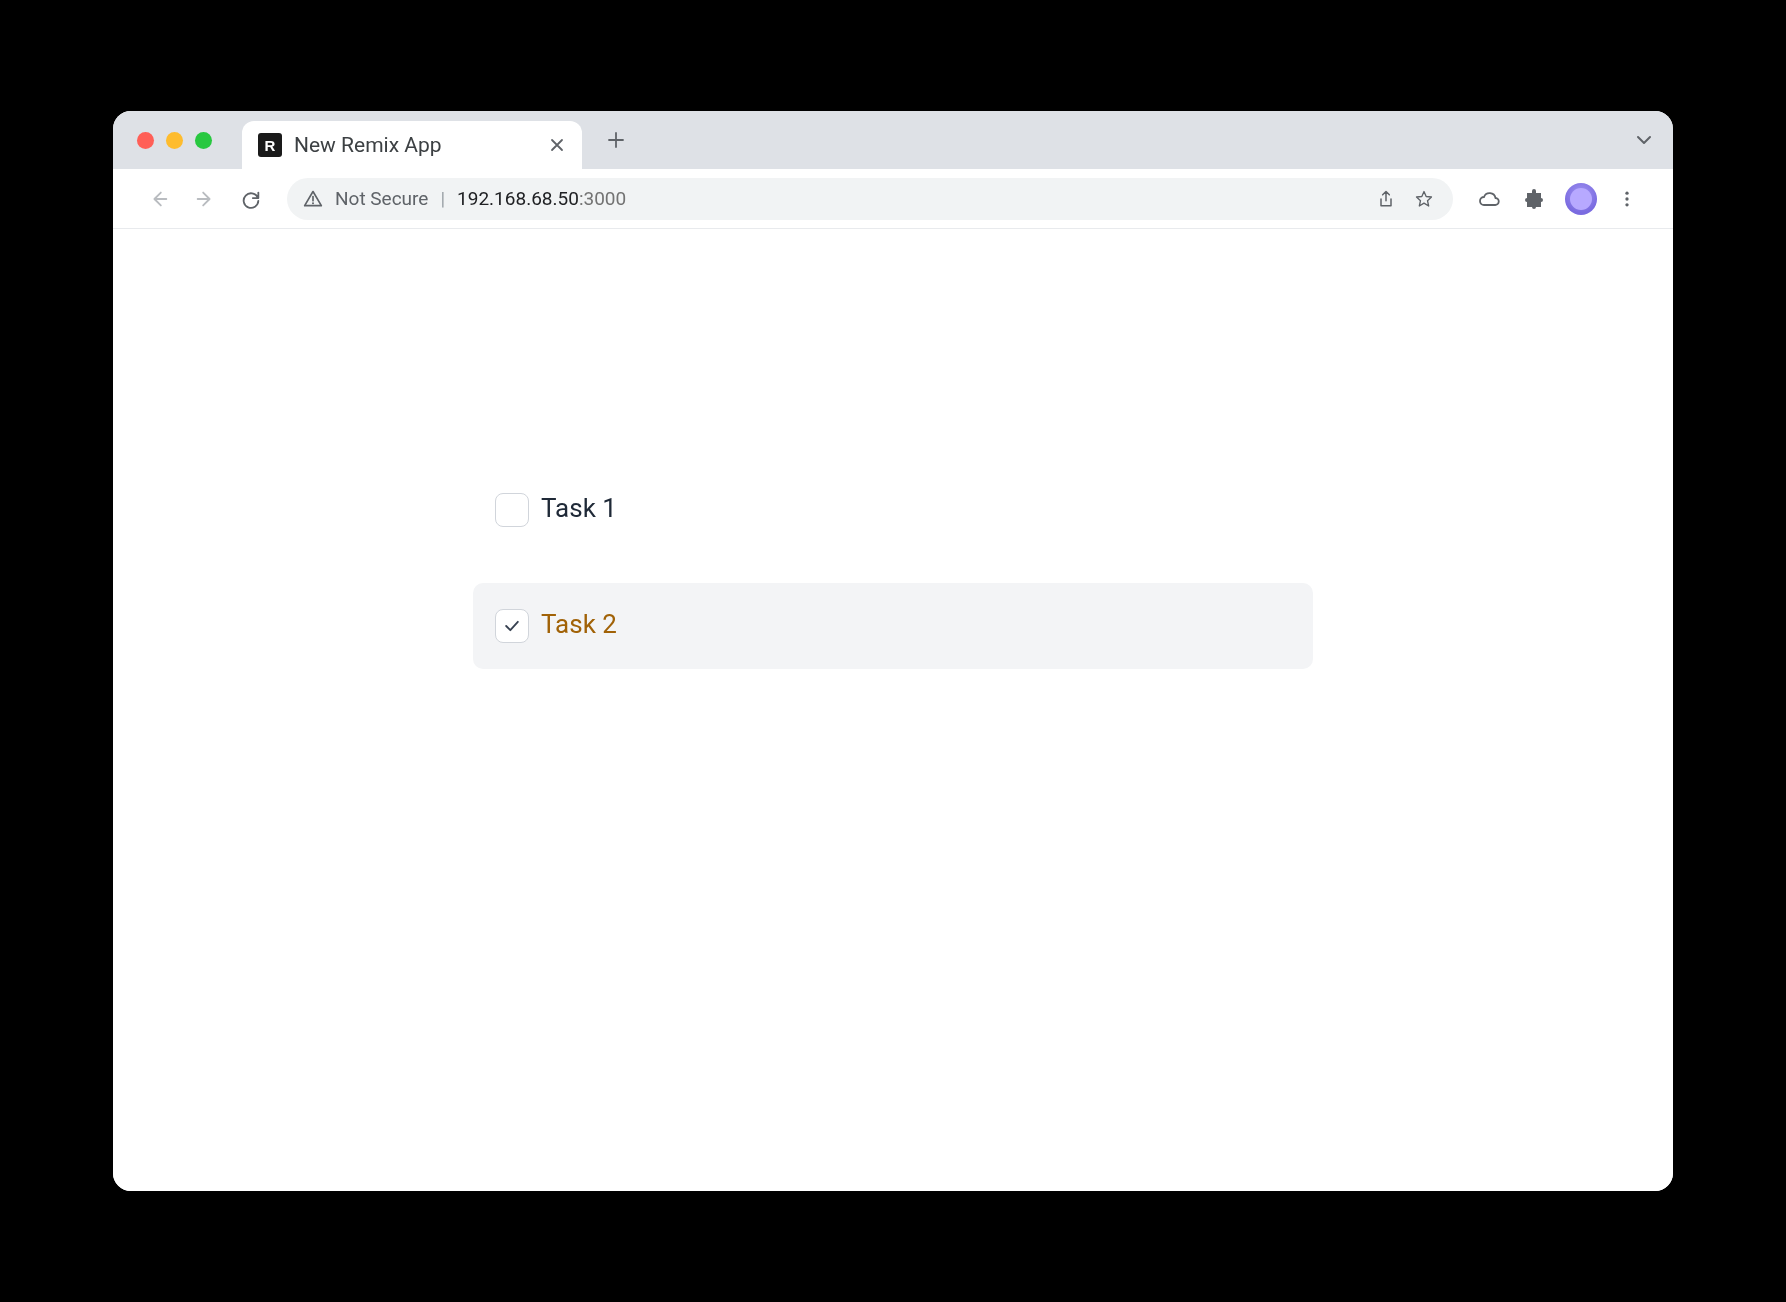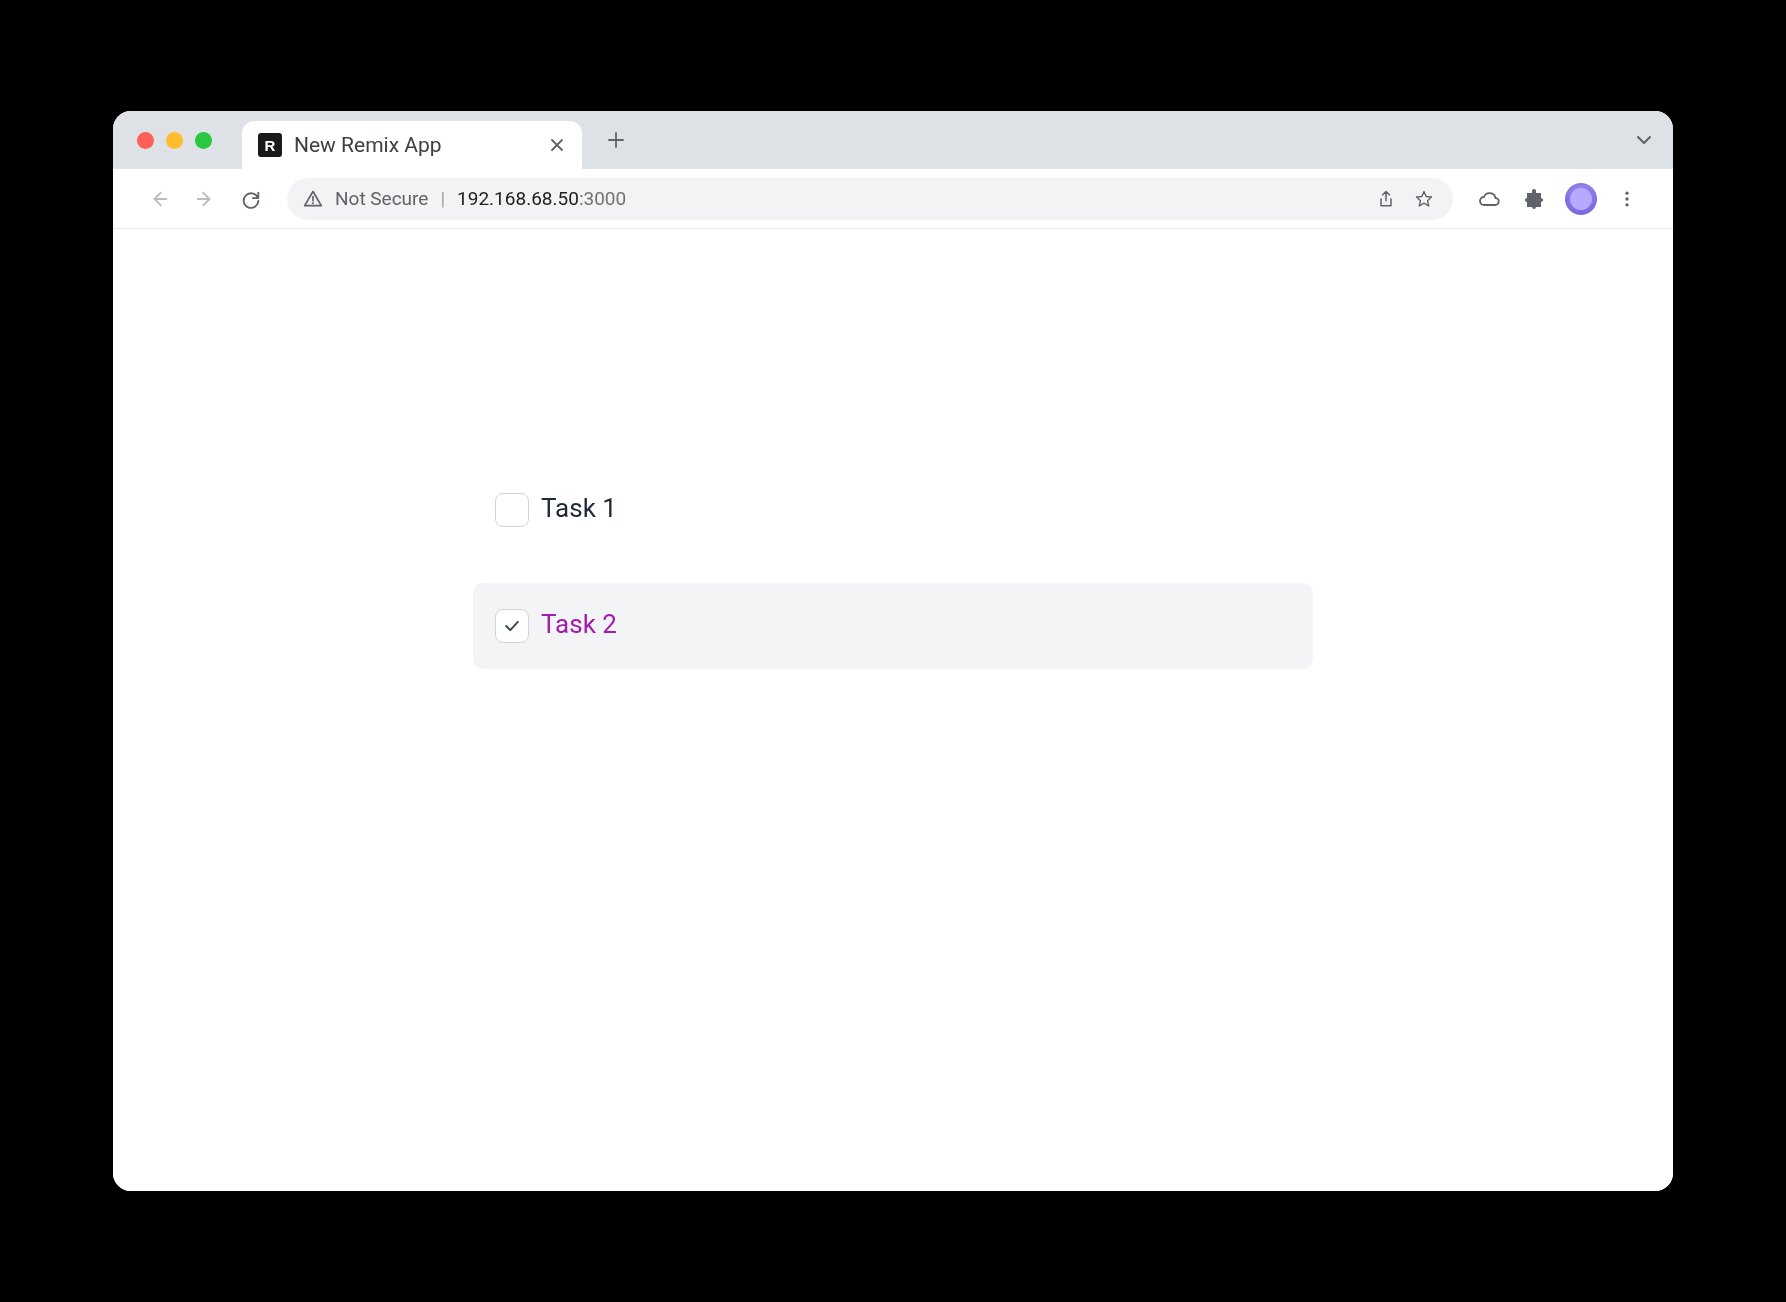--- a/index.html
+++ b/index.html
@@ -168,21 +168,21 @@
       border: 1.5px solid #d1d5db;
       border-radius: 8px;
       background:#fff;
       display:flex; align-items:center; justify-content:center;
       cursor:pointer;
       flex-shrink:0;
     }
     .checkbox svg { display:none; }
     .task-row.done .checkbox svg { display:block; }
     .task-label { font-size: 26px; color:#1f2937; }
-    .task-row.done .task-label { color:#a21caf; }
+    .task-row.done .task-label { color:#a16207; }
     svg { display:block; }
   </style>
 </head>
 <body>
 
 <div class="browser-window">
 
   <div class="tab-bar">
     <div class="traffic-lights">
       <div class="tl red"></div>

